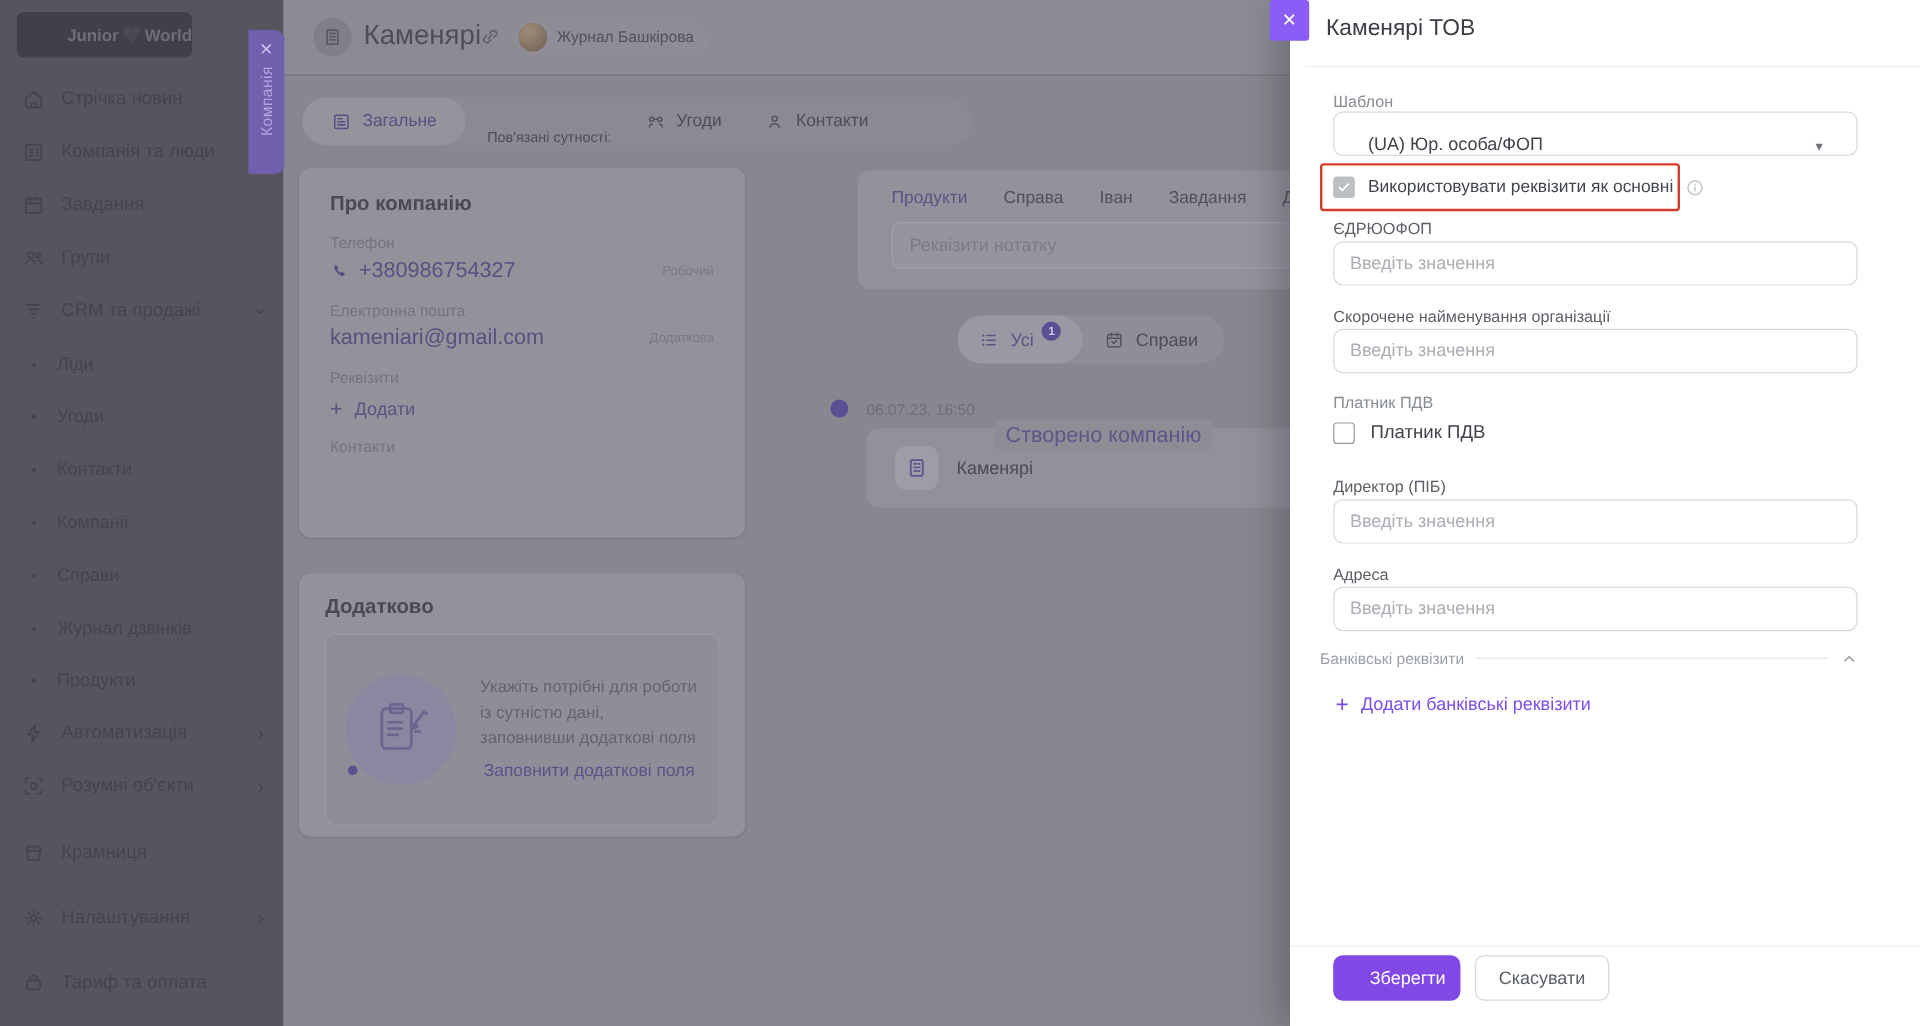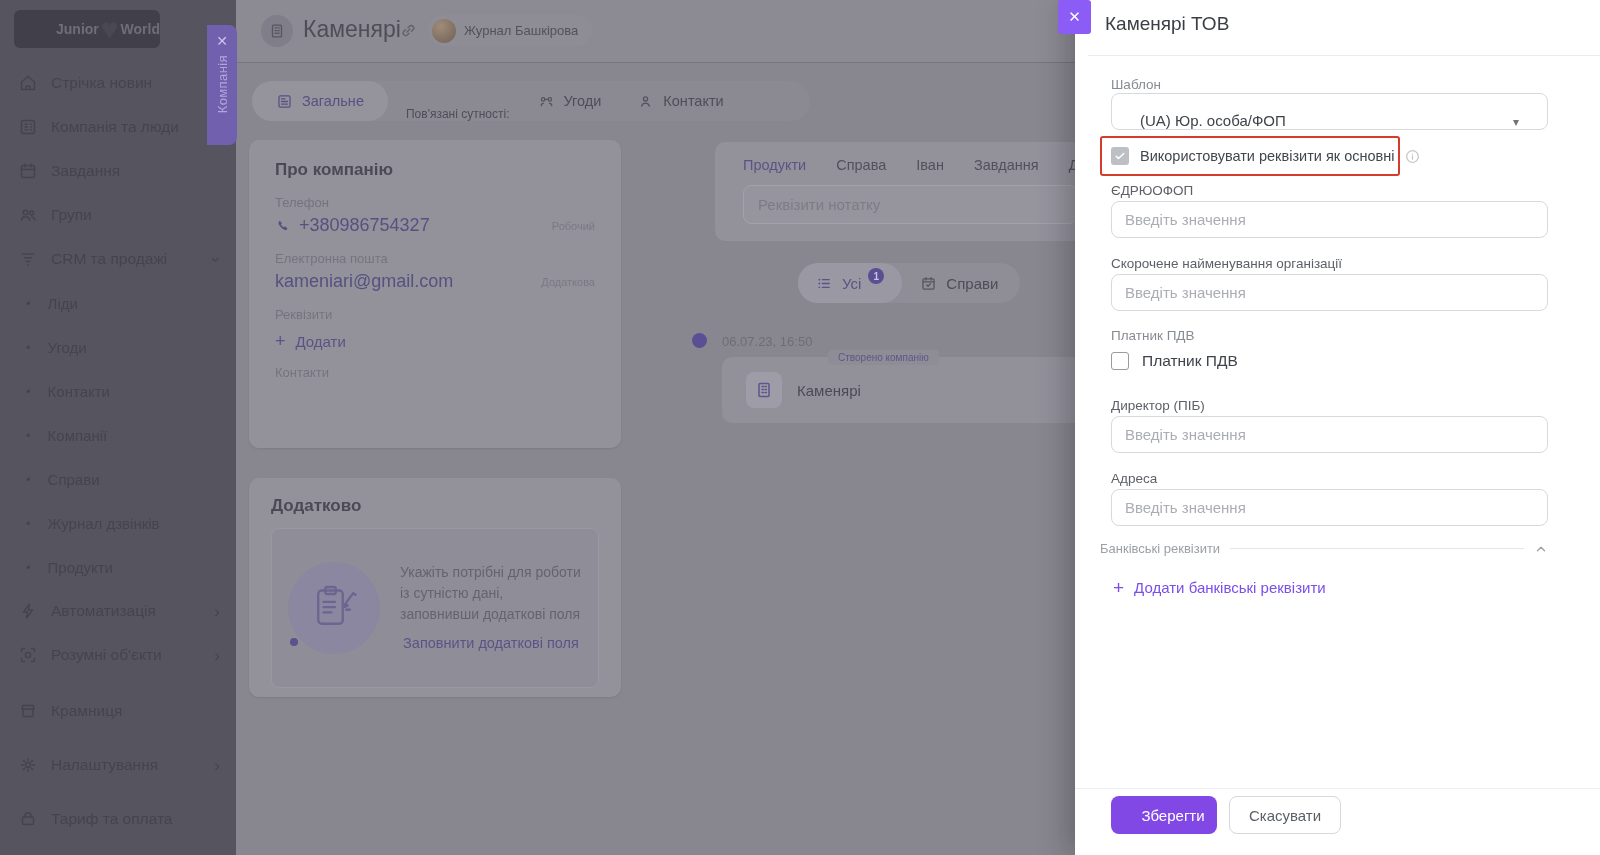--- a/index.html
+++ b/index.html
@@ -88,21 +88,21 @@
   .fpill{display:flex;align-items:center;gap:9px;height:40px;padding:0 18px;font-size:15px;color:#4e4d57;cursor:pointer;}
   .fpill .fic{width:17px;height:17px;color:#55545e;}
   .fpill.active{background:#9a99a3;border-radius:20px;color:#5a5386;font-weight:500;}
   .fpill.active .fic{color:#5a5386;}
   .fbadge{width:16px;height:16px;border-radius:50%;background:#5b4f93;color:#c9c4e4;font-size:10px;font-weight:700;
           display:flex;align-items:center;justify-content:center;transform:translateY(-7px);margin-left:-2px;}
 
   .tl-dot{position:absolute;left:456px;top:333px;width:15px;height:15px;border-radius:50%;background:#5b4f93;}
   .tl-date{position:absolute;left:486px;top:334px;font-size:13px;color:#6e6d77;}
   .tl-tag{position:absolute;left:592px;top:350px;background:#8e8d96;border-radius:4px;padding:2px 10px;
-          font-size:10px;color:#5e5689;z-index:2;}
+          font-size:18px;color:#5e5689;z-index:2;}
   .tl-card{position:absolute;left:486px;top:357px;width:372px;height:66px;background:#92919a;border-radius:10px;
            display:flex;align-items:center;gap:15px;padding-left:24px;box-sizing:border-box;cursor:pointer;}
   .tl-tile{width:36px;height:36px;border-radius:8px;background:#9e9da7;color:#5e5490;
            display:flex;align-items:center;justify-content:center;}
   .tl-name{font-size:15px;color:#4c4b55;}
 
   
   .rpanel{position:absolute;left:1075px;top:0;width:525px;height:855px;background:#ffffff;z-index:10;
           box-shadow:-10px 0 26px rgba(20,18,28,.25);}
   .pclose{position:absolute;left:-17px;top:0;width:33px;height:34px;border:none;border-radius:3px;

